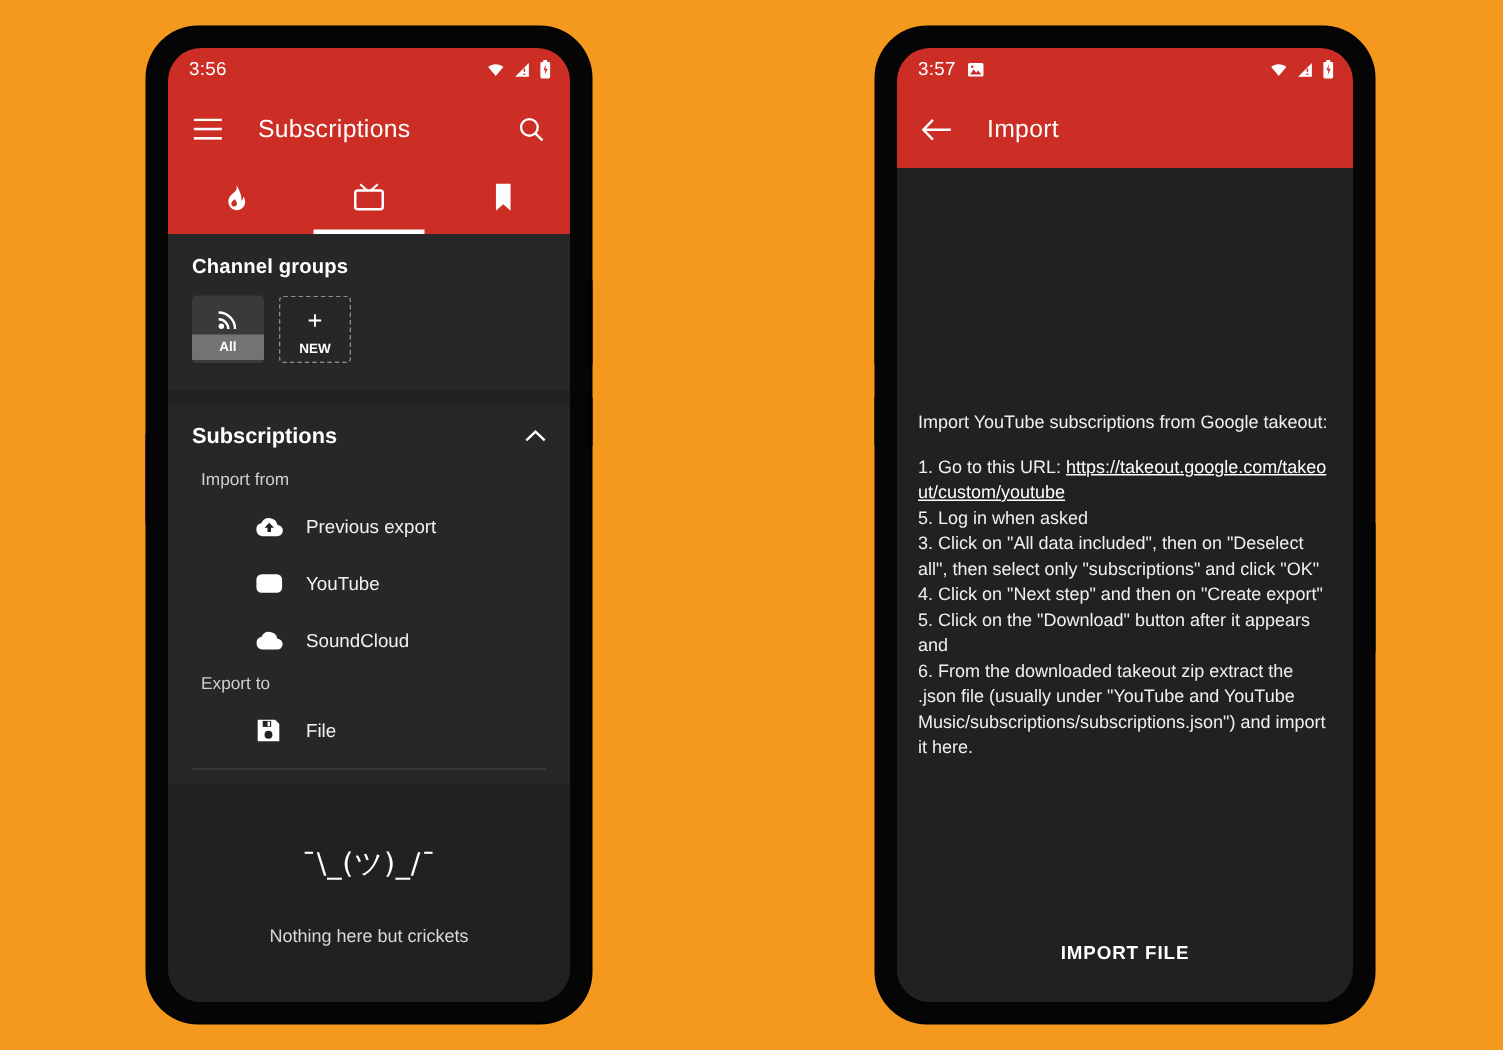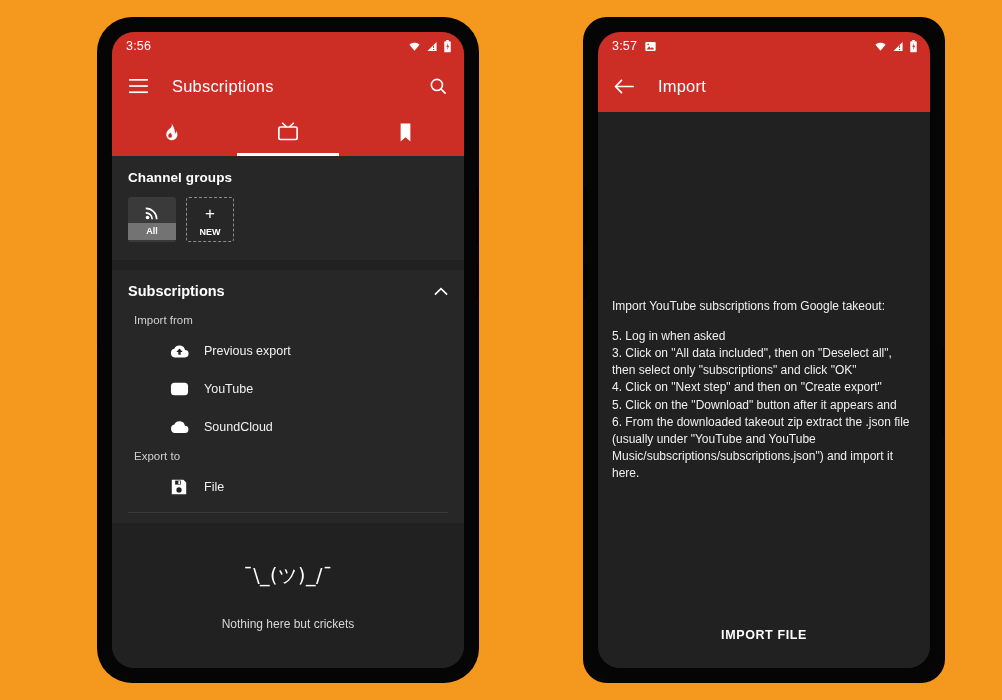--- a/index.html
+++ b/index.html
@@ -25,22 +25,22 @@
     border-radius: 22px;
     overflow: hidden;
   }
   .side-btn {
     position: absolute;
     width: 3px;
     background: #000;
     border-radius: 2px;
   }
 
-  #phone-left  { left: 98px;  top: 18px;  width: 380px; height: 664px; }
-  #phone-right { left: 584px; top: 18px;  width: 360px; height: 664px; border-radius: 23px; }
+  #phone-left  { left: 98px;  top: 18px;  width: 296px; height: 664px; }
+  #phone-right { left: 584px; top: 18px;  width: 332px; height: 664px; }
 
   
   .statusbar {
     height: 28px;
     background: #cc2d25;
     display: flex; align-items: center;
     padding: 0 12px 0 14px;
     color: #fff;
   }
   .sb-time { font-size: 12.5px; letter-spacing: .2px; }
@@ -431,20 +431,21 @@
             <line x1="1.5" y1="10" x2="23" y2="10" stroke="#fff" stroke-width="1.9"></line>
             <path fill="none" stroke="#fff" stroke-width="1.9" d="M9 2.2 1.5 10 9 17.8"></path>
           </svg>
         </div>
         <div class="appbar-title">Import</div>
       </div>
 
       <div class="import-body">
         <div class="import-text">
           <div class="import-intro">Import YouTube subscriptions from Google takeout:</div>
+          <div class="import-step"><span>1. Go to this URL: </span><span class="url-link">https://takeout.google.com/takeout/custom/youtube</span></div>
           <div class="import-step">5. Log in when asked</div>
           <div class="import-step">3. Click on "All data included", then on "Deselect all", then select only "subscriptions" and click "OK"</div>
           <div class="import-step">4. Click on "Next step" and then on "Create export"</div>
           <div class="import-step">5. Click on the "Download" button after it appears and</div>
           <div class="import-step">6. From the downloaded takeout zip extract the .json file (usually under "YouTube and YouTube Music/subscriptions/subscriptions.json") and import it here.</div>
         </div>
 
         <div class="import-btn-wrap">
           <button class="import-btn">IMPORT FILE</button>
         </div>

